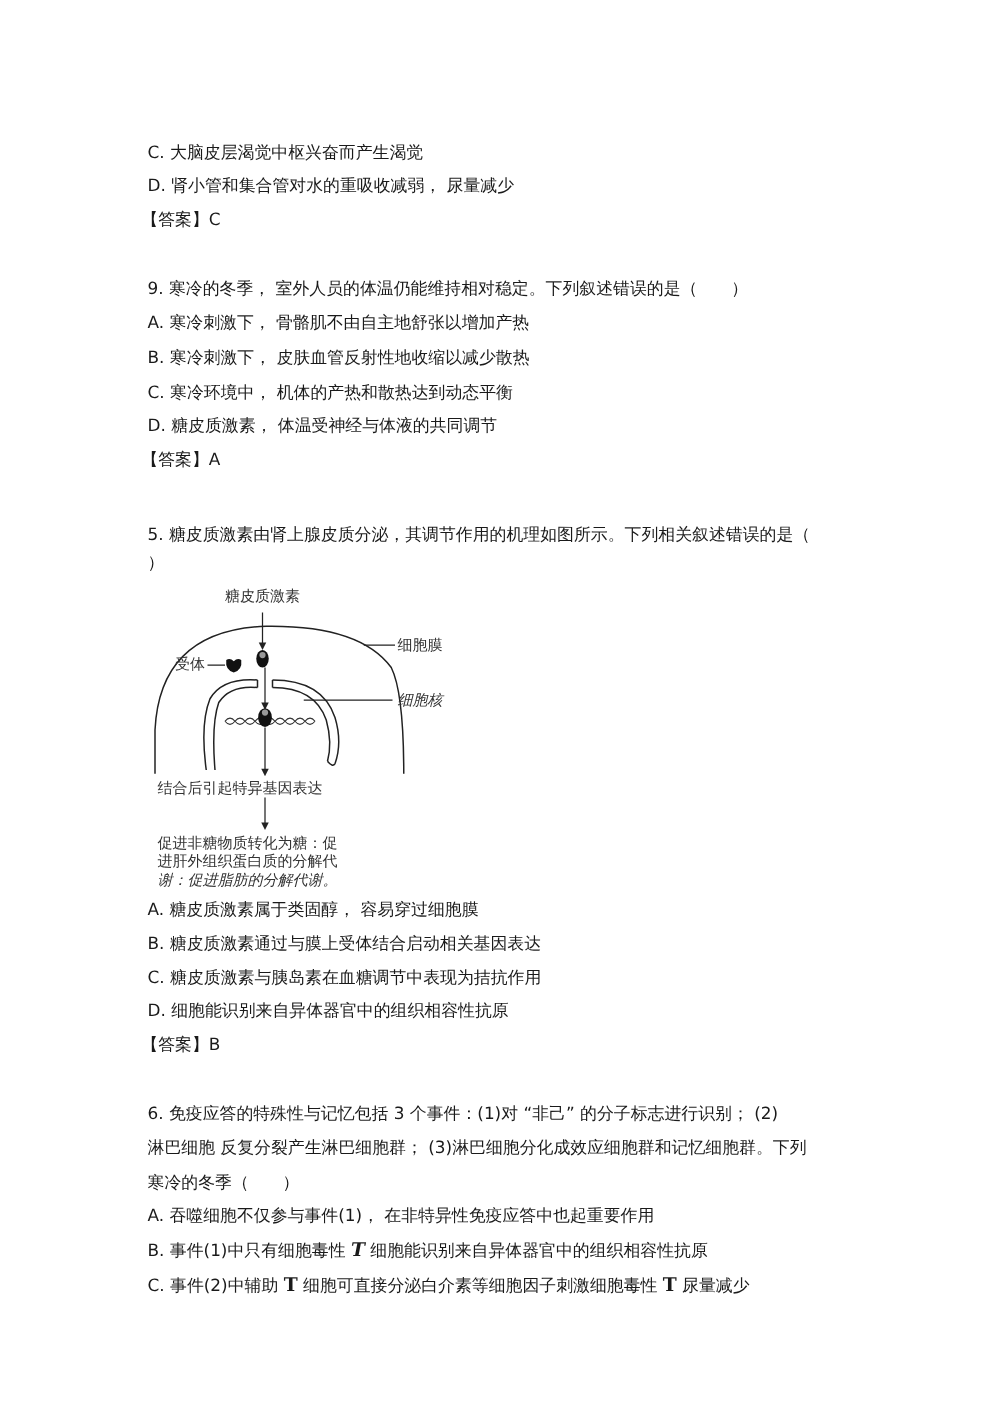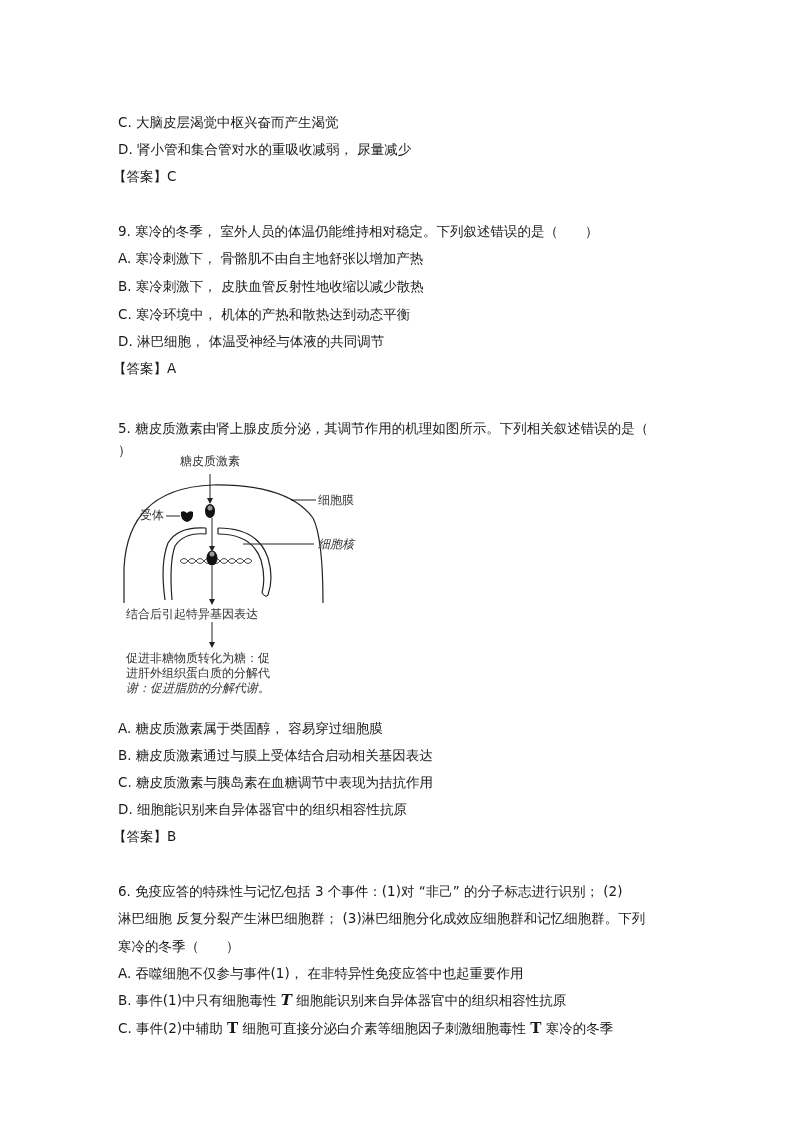--- a/index.html
+++ b/index.html
@@ -1,37 +1,37 @@
 <!DOCTYPE html>
 <html><head>
 <meta charset="utf-8">
 <style>
   html, body { margin: 0; padding: 0; background: #ffffff; }
   body { width: 794px; height: 1123px; position: relative; overflow: hidden;
          font-family: "DejaVu Sans", "Liberation Sans", sans-serif; color: #1a1a1a; }
   .line { position: absolute; left: 118px; font-size: 13.5px; line-height: 18px; white-space: nowrap; margin-top: 18px; }
   .answer { left: 113px; }
-  .diagram { position: absolute; left: 118px; top: 448px; width: 260px; height: 245px; }
+  .diagram { position: absolute; left: 118px; top: 464px; width: 260px; height: 245px; }
   .dlabel { position: absolute; font-size: 12px; line-height: 14px; color: #333; white-space: nowrap;
             font-family: "DejaVu Serif", "Liberation Serif", serif; }
   .tcell { font-family: "DejaVu Serif", "Liberation Serif", serif; font-weight: bold; font-size: 15px; }
   .tcell.italic { font-style: italic; }
 </style>
 </head>
 <body>
 
 <div class="line" style="top:95px">C. 大脑皮层渴觉中枢兴奋而产生渴觉</div>
 <div class="line" style="top:122px">D. 肾小管和集合管对水的重吸收减弱， 尿量减少</div>
 <div class="line answer" style="top:149px">【答案】C</div>
 
 <div class="line" style="top:204px">9. 寒冷的冬季， 室外人员的体温仍能维持相对稳定。下列叙述错误的是（　　）</div>
 <div class="line" style="top:231px">A. 寒冷刺激下， 骨骼肌不由自主地舒张以增加产热</div>
 <div class="line" style="top:259px">B. 寒冷刺激下， 皮肤血管反射性地收缩以减少散热</div>
 <div class="line" style="top:287px">C. 寒冷环境中， 机体的产热和散热达到动态平衡</div>
-<div class="line" style="top:314px">D. 淋巴细胞， 体温受神经与体液的共同调节</div>
+<div class="line" style="top:314px">D. 糖皮质激素， 体温受神经与体液的共同调节</div>
 <div class="line answer" style="top:341px">【答案】A</div>
 
 <div class="line" style="top:401px">5. 糖皮质激素由肾上腺皮质分泌，其调节作用的机理如图所示。下列相关叙述错误的是（</div>
 <div class="line" style="top:423px">）</div>
 
 <div class="diagram">
   <svg width="260" height="245" viewBox="0 0 260 245">
 
     <path d="M6 155 L6 120 Q10 40 95 37 Q170 36 195 70 Q205 90 205 155" fill="none" stroke="#222" stroke-width="1.2"></path>
 
@@ -88,14 +88,14 @@
 <div class="line answer" style="top:809px">【答案】B</div>
 
 <div class="line" style="top:864px">6. 免疫应答的特殊性与记忆包括 3 个事件：(1)对 “非己” 的分子标志进行识别； (2)</div>
 <div class="line" style="top:891px">淋巴细胞 反复分裂产生淋巴细胞群； (3)淋巴细胞分化成效应细胞群和记忆细胞群。下列</div>
 <div class="line" style="top:919px">寒冷的冬季（　　）</div>
 <div class="line" style="top:946px">A. 吞噬细胞不仅参与事件(1)， 在非特异性免疫应答中也起重要作用</div>
 <div class="line" style="top:973px">
   <span>B. 事件(1)中只有细胞毒性 </span><span class="tcell italic">T</span><span> 细胞能识别来自异体器官中的组织相容性抗原</span>
 </div>
 <div class="line" style="top:1001px">
-  <span>C. 事件(2)中辅助 </span><span class="tcell">T</span><span> 细胞可直接分泌白介素等细胞因子刺激细胞毒性 </span><span class="tcell">T</span><span> 寒冷的冬季</span>
+  <span>C. 事件(2)中辅助 </span><span class="tcell">T</span><span> 细胞可直接分泌白介素等细胞因子刺激细胞毒性 </span><span class="tcell">T</span><span> 尿量减少</span>
 </div>
 
 </body></html>

